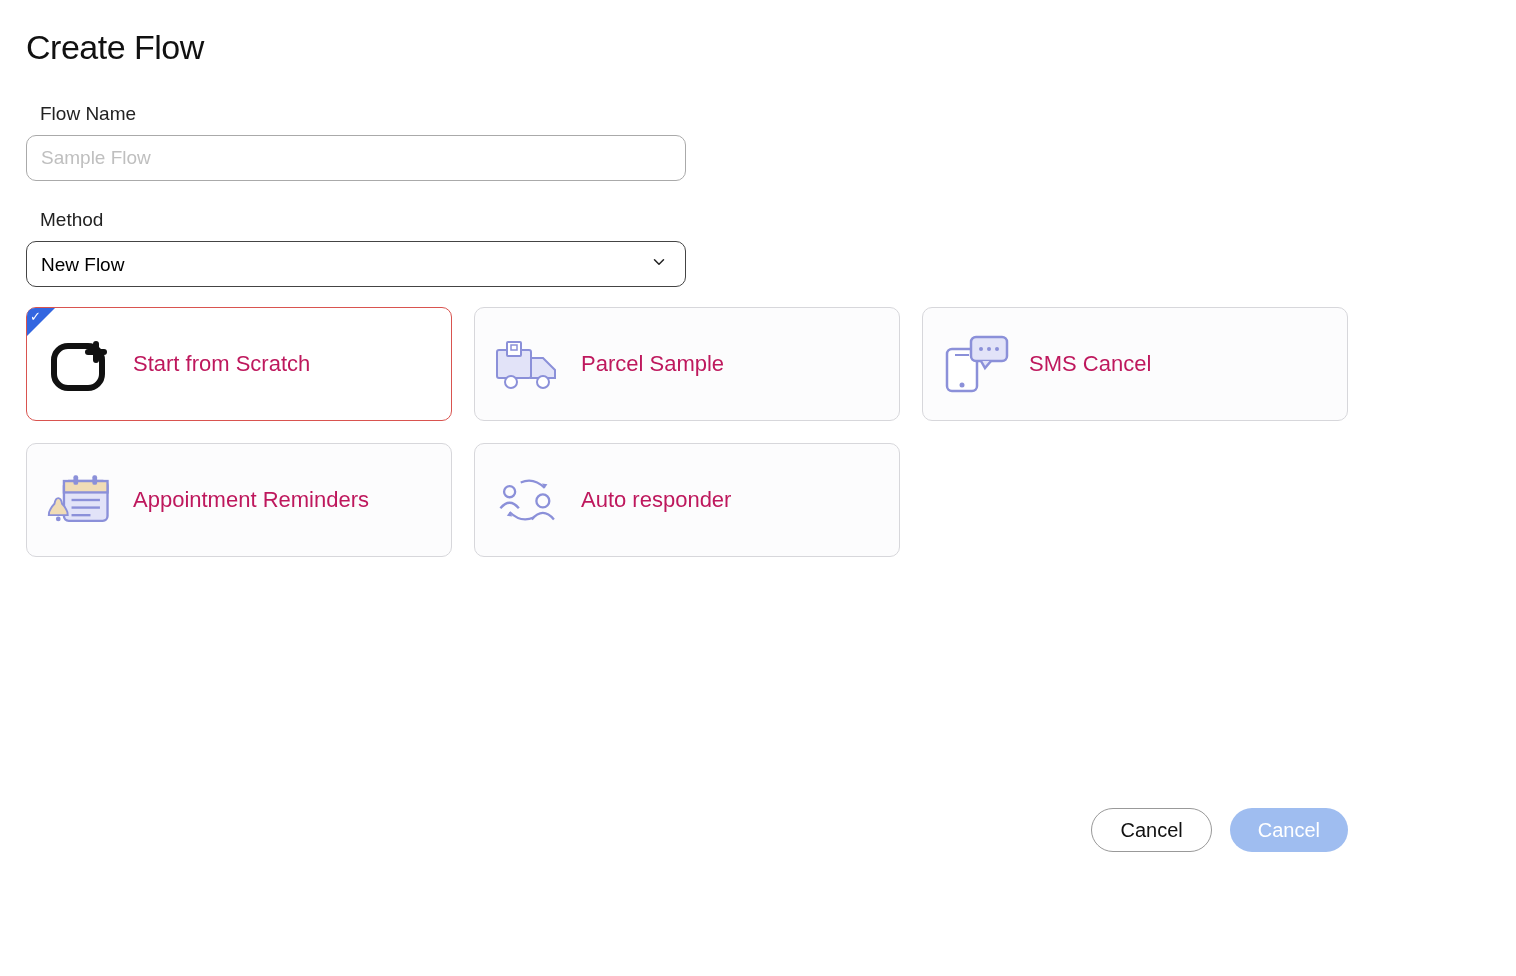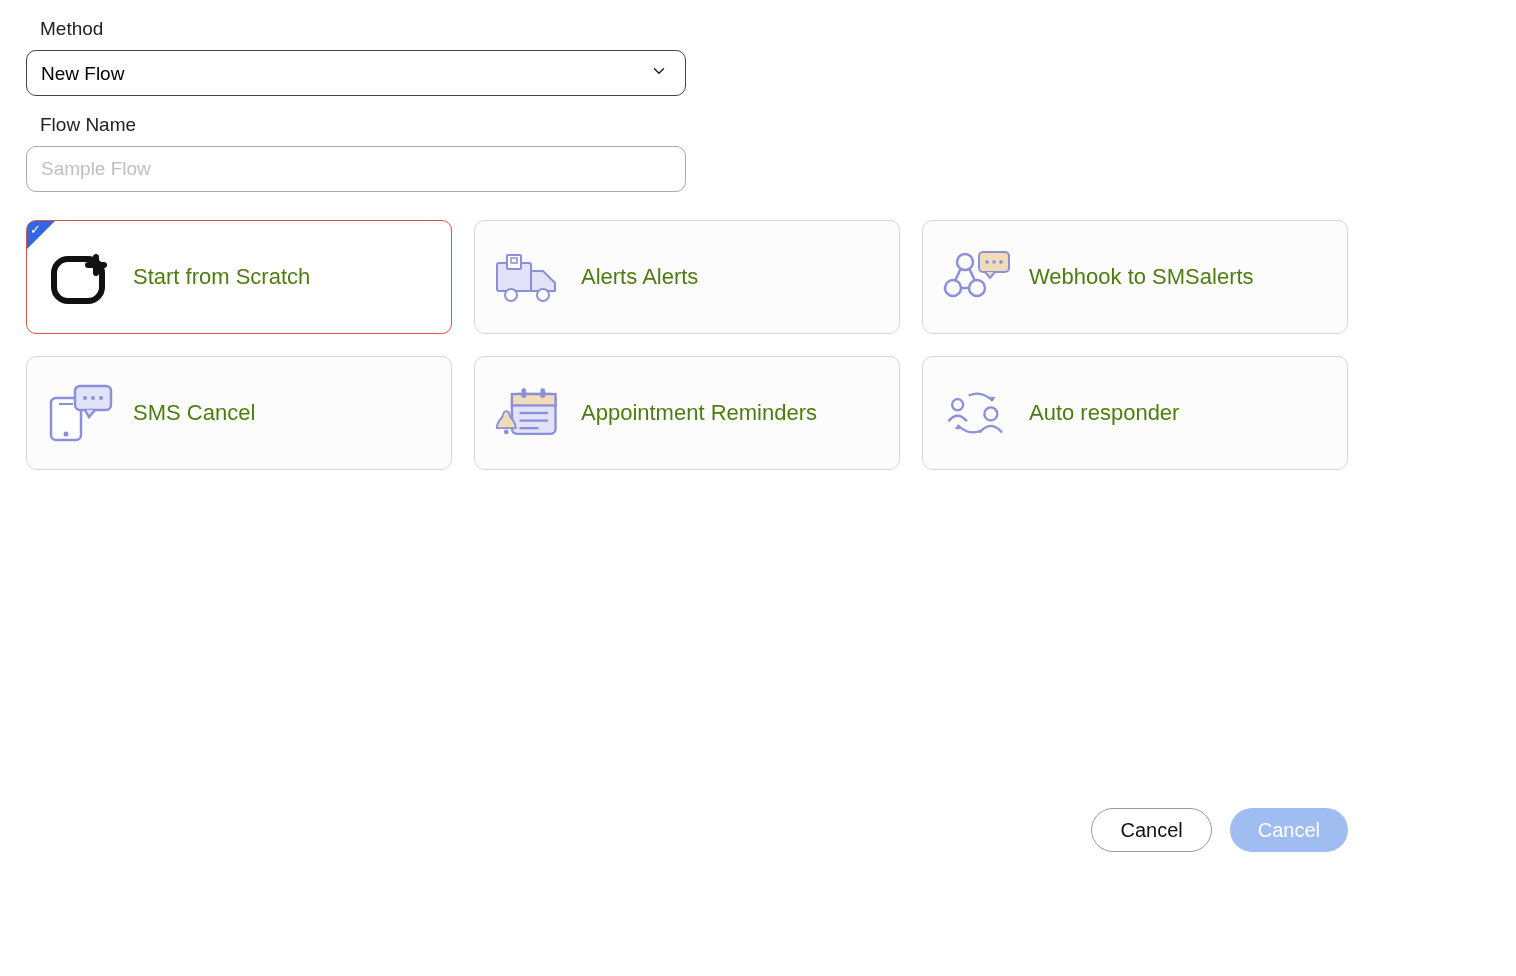--- a/index.html
+++ b/index.html
@@ -104,21 +104,21 @@
   .card-icon {
     width: 72px; height: 62px;
     display: flex;
     align-items: center;
     justify-content: center;
     margin-right: 16px;
     flex-shrink: 0;
   }
   .card-label {
     font-size: 22px;
-    color: #4d7c0f;
+    color: #be185d;
   }
   .actions {
     position: absolute;
     right: 168px;
     bottom: 124px;
     display: flex;
     gap: 18px;
     align-items: center;
   }
   .btn {
@@ -144,40 +144,41 @@
   
   .stroke-purple { stroke:#8b90d9; }
   .fill-purple-light { fill:#e2e3f8; }
   .fill-cream { fill:#f0dcb6; }
 </style>
 </head>
 <body>
 
 <div class="page">
 
+  <h1 class="page-title">Create Flow</h1>
+
+  <div class="form-group">
+    <label class="form-label">Flow Name</label>
+    <input type="text" class="text-input" placeholder="Sample Flow" style="">
+  </div>
 
   <div class="form-group" style="margin-bottom:18px;">
     <label class="form-label">Method</label>
     <div class="select-wrap">
       <select class="select-input">
         <option>New Flow</option>
       </select>
       <span class="select-chevron">
         <svg width="18" height="18" viewBox="0 0 24 24" fill="none" stroke="currentColor" stroke-width="2" stroke-linecap="round" stroke-linejoin="round">
             <polyline points="6 9 12 15 18 9"></polyline>
           </svg>
       </span>
     </div>
   </div>
 
-  <div class="form-group">
-    <label class="form-label">Flow Name</label>
-    <input type="text" class="text-input" placeholder="Sample Flow" style="">
-  </div>
-
   <div class="template-grid">
 
     <div class="template-card selected">
       <div class="tick-corner"></div>
       <div class="tick-check">✓</div>
       <div class="card-icon">
         <svg width="66" height="60" viewBox="0 0 66 60" fill="none">
           <rect x="6" y="12" width="48" height="42" rx="14" stroke="#111" stroke-width="6"></rect>
           <line x1="48" y1="10" x2="48" y2="26" stroke="#111" stroke-width="6" stroke-linecap="round"></line>
           <line x1="40" y1="18" x2="56" y2="18" stroke="#111" stroke-width="6" stroke-linecap="round"></line>
@@ -190,41 +191,23 @@
       <div class="card-icon">
         <svg width="72" height="56" viewBox="0 0 72 56" fill="none">
           <rect x="4" y="14" width="34" height="28" rx="2" class="fill-purple-light stroke-purple" stroke-width="2"></rect>
           <rect x="14" y="6" width="14" height="14" rx="1" fill="#fff" class="stroke-purple" stroke-width="2"></rect>
           <rect x="18" y="9" width="6" height="5" class="stroke-purple" fill="none" stroke-width="1.5"></rect>
           <path d="M38 22 h12 l12 12 v8 h-24 z" class="fill-purple-light stroke-purple" stroke-width="2"></path>
           <circle cx="18" cy="46" r="6" fill="#fff" class="stroke-purple" stroke-width="2"></circle>
           <circle cx="50" cy="46" r="6" fill="#fff" class="stroke-purple" stroke-width="2"></circle>
         </svg>
       </div>
-      <span class="card-label">Alerts Alerts</span>
-    </div>
-
-    <div class="template-card">
-      <div class="card-icon">
-        <svg width="72" height="58" viewBox="0 0 72 58" fill="none">
-          <circle cx="24" cy="14" r="8" fill="none" class="stroke-purple" stroke-width="2.5"></circle>
-          <circle cx="12" cy="40" r="8" fill="none" class="stroke-purple" stroke-width="2.5"></circle>
-          <circle cx="36" cy="40" r="8" fill="none" class="stroke-purple" stroke-width="2.5"></circle>
-          <path d="M20 20 L14 33" class="stroke-purple" stroke-width="2.5"></path>
-          <path d="M28 20 L34 33" class="stroke-purple" stroke-width="2.5"></path>
-          <path d="M20 40 L28 40" class="stroke-purple" stroke-width="2.5"></path>
-          <rect x="38" y="4" width="30" height="20" rx="4" class="fill-cream stroke-purple" stroke-width="2"></rect>
-          <circle cx="46" cy="14" r="1.8" fill="#8b90d9"></circle>
-          <circle cx="53" cy="14" r="1.8" fill="#8b90d9"></circle>
-          <circle cx="60" cy="14" r="1.8" fill="#8b90d9"></circle>
-          <path d="M44 24 l5 6 l5 -6" class="fill-cream stroke-purple" stroke-width="2"></path>
-        </svg>
-      </div>
-      <span class="card-label">Webhook to SMSalerts</span>
-    </div>
+      <span class="card-label">Parcel Sample</span>
+    </div>
+
 
     <div class="template-card">
       <div class="card-icon">
         <svg width="72" height="62" viewBox="0 0 72 62" fill="none">
           <rect x="6" y="16" width="30" height="42" rx="5" fill="#fff" class="stroke-purple" stroke-width="2.5"></rect>
           <circle cx="21" cy="52" r="2.5" fill="#8b90d9"></circle>
           <line x1="14" y1="22" x2="28" y2="22" class="stroke-purple" stroke-width="2"></line>
           <rect x="30" y="4" width="36" height="24" rx="5" class="fill-purple-light stroke-purple" stroke-width="2.5"></rect>
           <circle cx="40" cy="16" r="2" fill="#8b90d9"></circle>
           <circle cx="48" cy="16" r="2" fill="#8b90d9"></circle>

